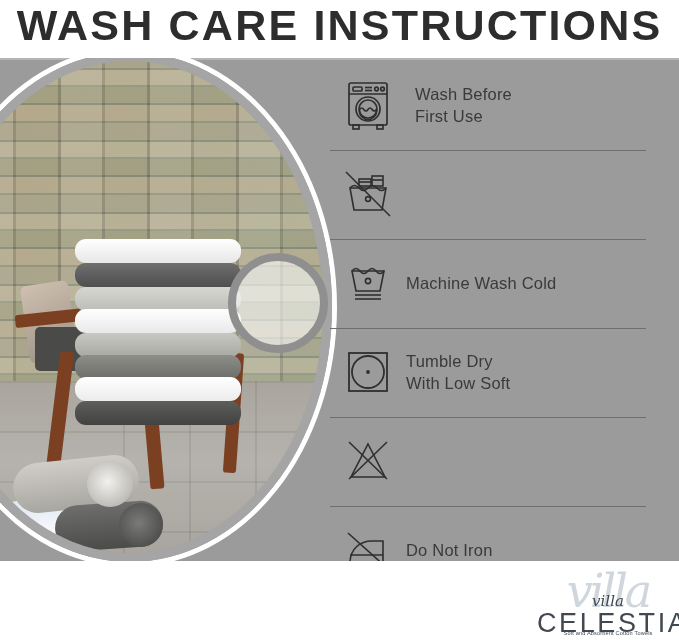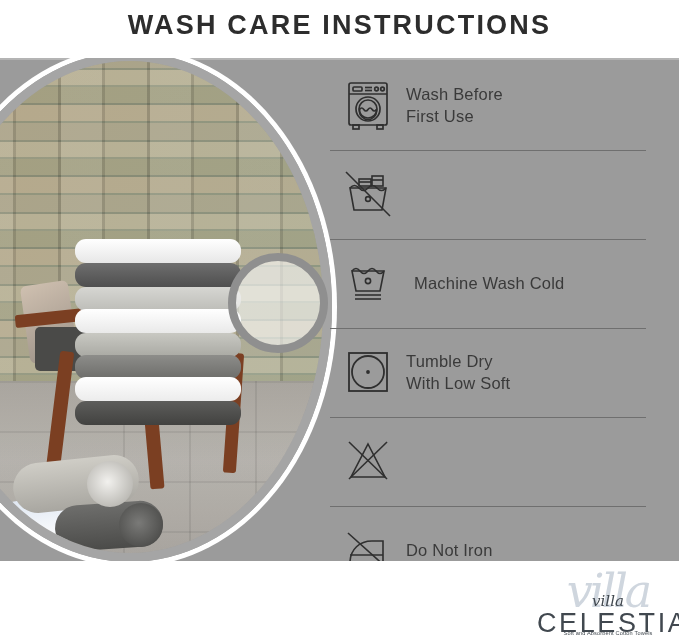--- a/index.html
+++ b/index.html
@@ -17,21 +17,21 @@
 
   
   #page-title {
     position: absolute;
     left: 0;
     top: 0;
     width: 679px;
     height: 52px;
     line-height: 50px;
     text-align: center;
-    font-size: 27px;
+    font-size: 43px;
     font-weight: bold;
     letter-spacing: 2.2px;
     color: #2d2d2d;
     white-space: nowrap;
   }
 
   
   #gray-panel {
     position: absolute;
     left: 0;
@@ -308,21 +308,21 @@
       <div class="roll r3"></div>
       <div class="roll-end re1"></div>
       <div class="roll-end re2"></div>
     </div>
   </div>
 
   <div id="magnifier"></div>
 
   <div id="rows">
 
-    <div class="row" style="top:4px;">
+    <div class="row" style="top:4px;gap:9px;">
       <div class="row-icon">
         <svg width="46" height="50" viewBox="0 0 46 50" fill="none" stroke="#2f2f2f" stroke-width="1.7">
           <rect x="4" y="3" width="38" height="42" rx="2"></rect>
           <line x1="4" y1="14" x2="42" y2="14"></line>
           <rect x="8" y="7" width="9" height="4" rx="1"></rect>
           <line x1="20" y1="7.5" x2="27" y2="7.5"></line>
           <line x1="20" y1="10.5" x2="27" y2="10.5"></line>
           <circle cx="31.5" cy="9" r="1.8"></circle>
           <circle cx="37.5" cy="9" r="1.8"></circle>
           <circle cx="23" cy="29" r="12"></circle>
@@ -347,21 +347,21 @@
           <rect x="30" y="6" width="11" height="10"></rect>
           <line x1="17" y1="12" x2="29" y2="12"></line>
           <line x1="30" y1="10" x2="41" y2="10"></line>
           <circle cx="26" cy="29" r="2.4"></circle>
           <line x1="4" y1="2" x2="48" y2="46"></line>
         </svg>
       </div>
     </div>
     <div class="divider" style="top:181px;"></div>
 
-    <div class="row" style="top:182px;gap:8px;">
+    <div class="row" style="top:182px;">
       <div class="row-icon">
         <svg width="50" height="44" viewBox="0 0 50 44" fill="none" stroke="#2f2f2f" stroke-width="1.6">
           <path d="M9 10h32l-4 20H13z"></path>
           <path d="M9 10q4-5 8 0t8 0q4-5 8 0t8 0"></path>
           <circle cx="25" cy="20" r="2.6"></circle>
           <line x1="12" y1="34" x2="38" y2="34"></line>
           <line x1="12" y1="38" x2="38" y2="38"></line>
         </svg>
       </div>
       <div class="row-label">Machine Wash Cold</div>

